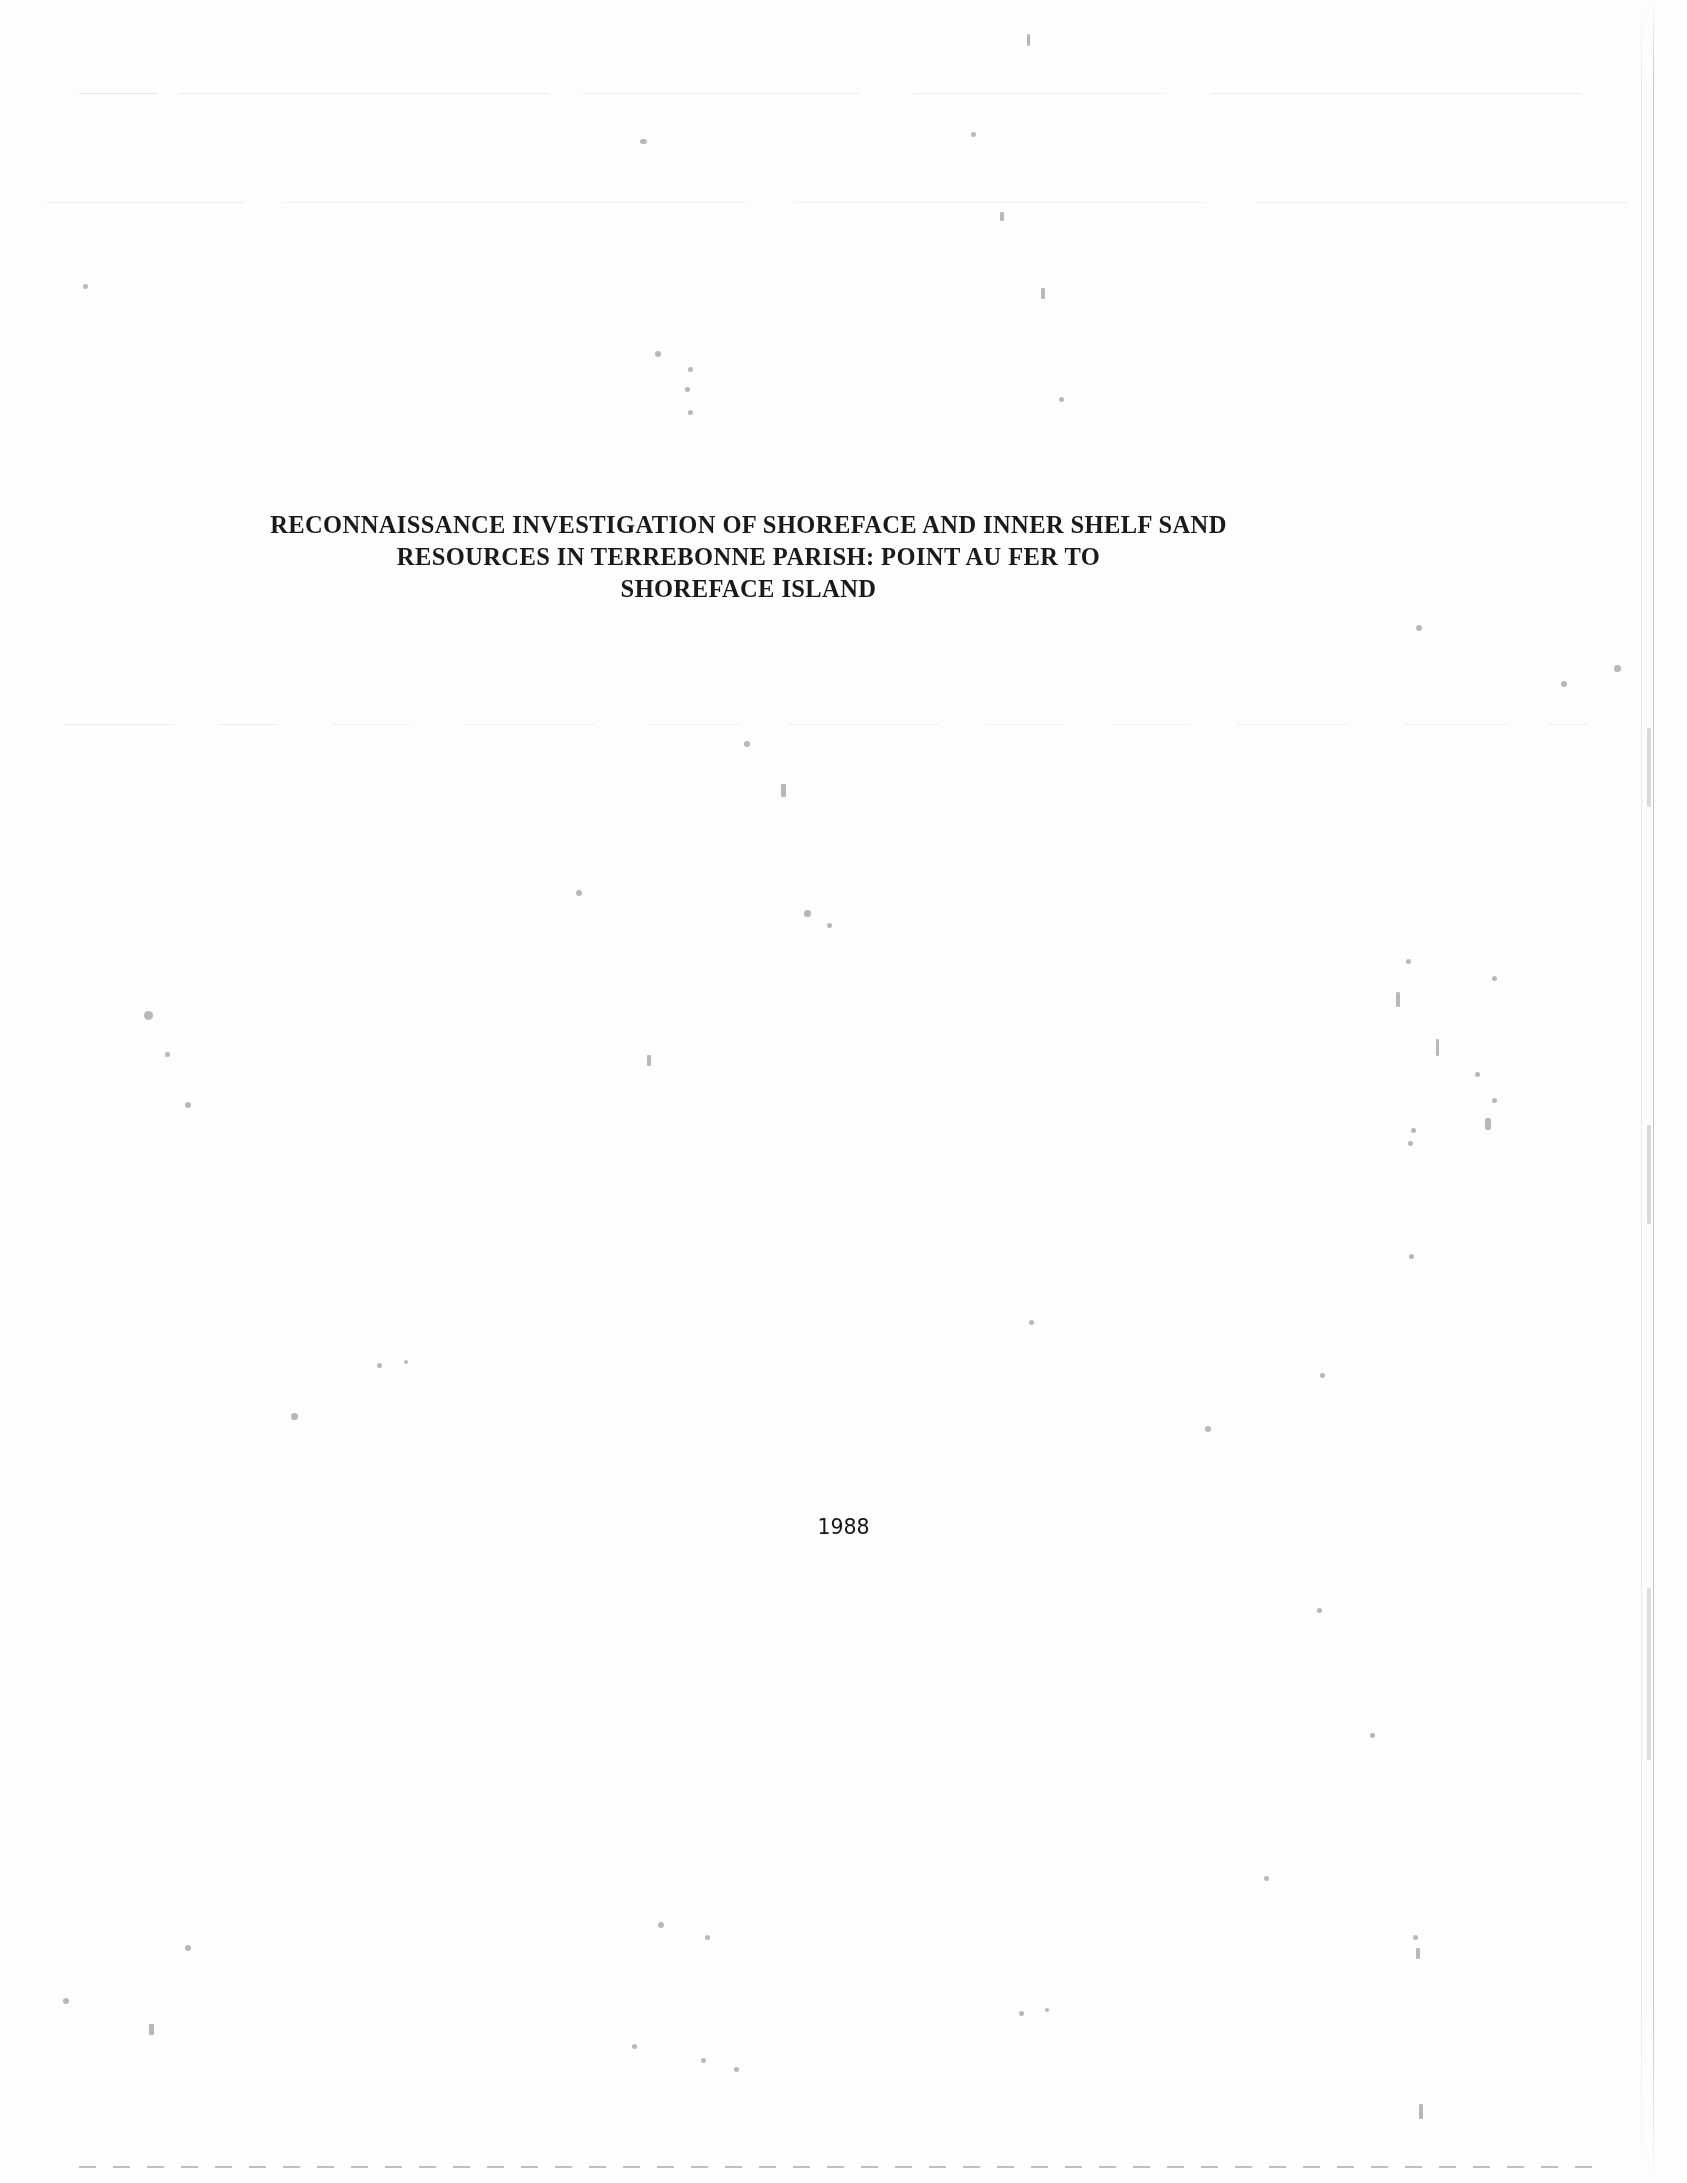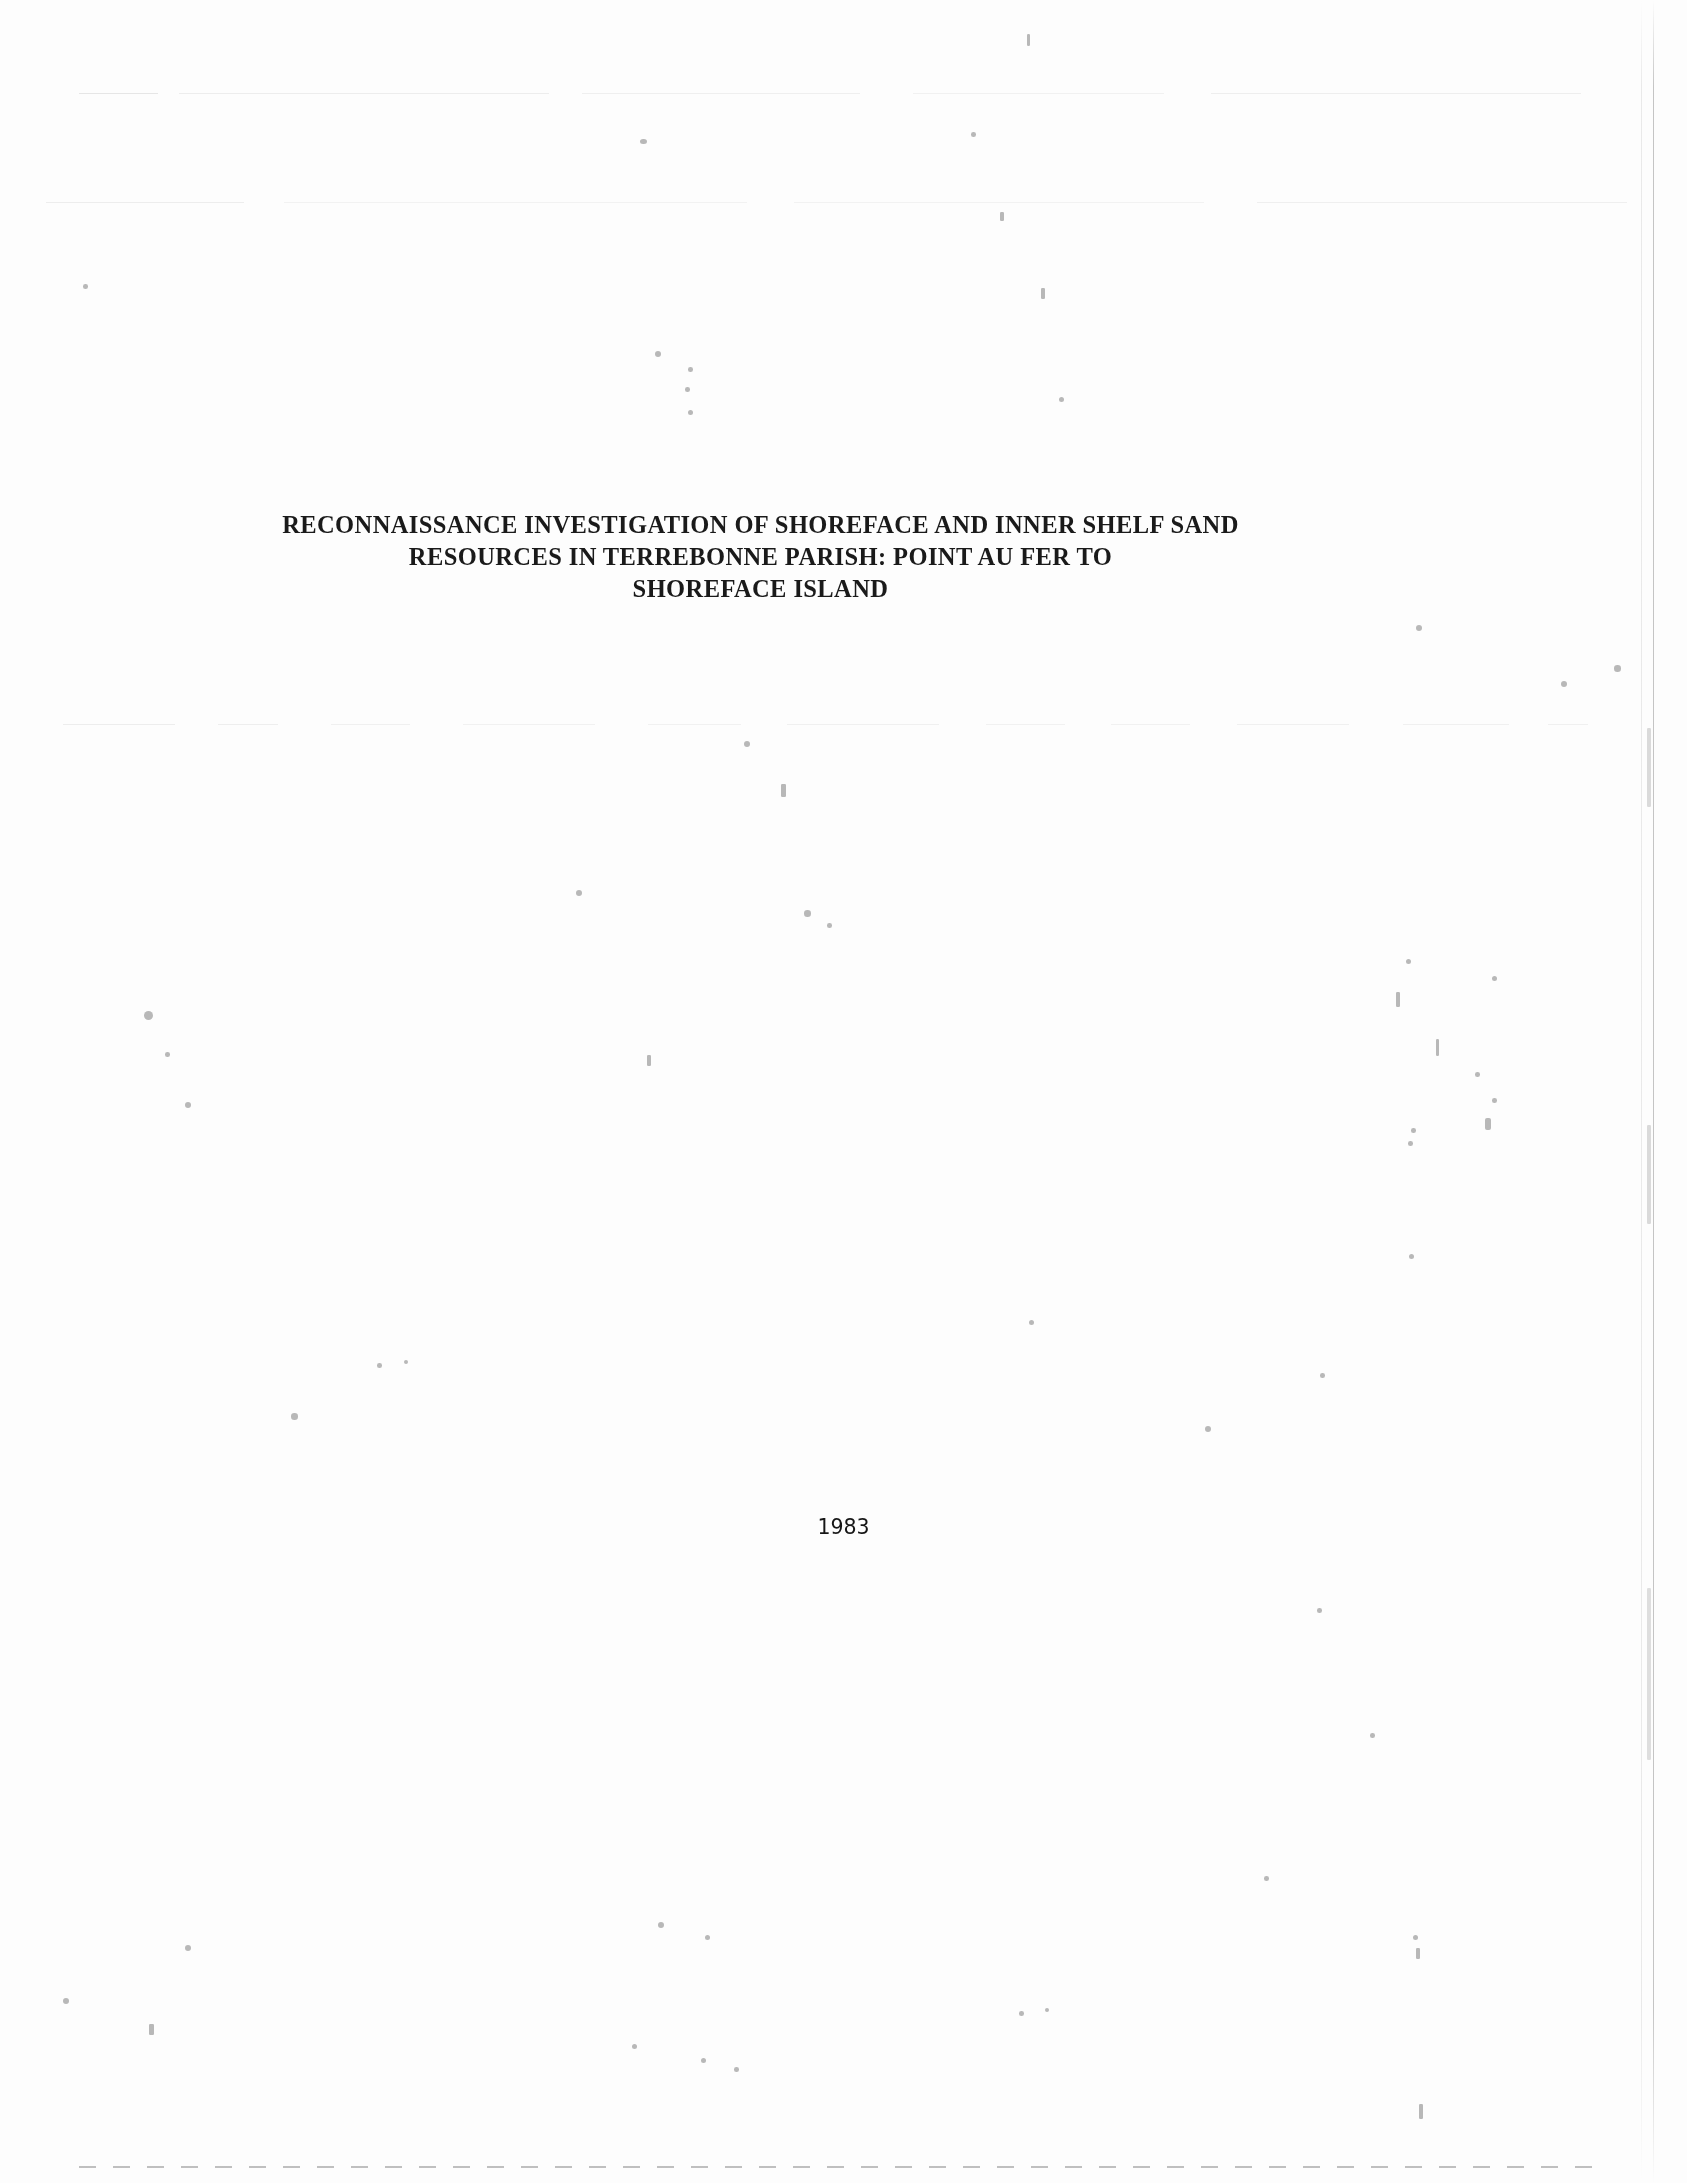--- a/index.html
+++ b/index.html
@@ -27,21 +27,21 @@
   }
   .dash {
     position: absolute;
     background: #c9c9c9;
     height: 1.3px;
   }
 
   
   .title-block {
     position: absolute;
-    left: 16px;
+    left: 4px;
     top: 509px;
     width: 1489px;
     text-align: center;
   }
   .title-line {
     font-family: "Liberation Serif", serif;
     font-size: 24.5px;
     letter-spacing: 0.4px;
     line-height: 32px;
     color: #1a1a1a;
@@ -207,16 +207,16 @@
     <div class="title-line">RECONNAISSANCE INVESTIGATION OF SHOREFACE AND INNER SHELF SAND</div>
     <div class="title-line">RESOURCES IN TERREBONNE PARISH:  POINT AU FER TO</div>
     <div class="title-line">SHOREFACE ISLAND</div>
   </div>
 
 
 
   <div class="imprint">
   </div>
 
-  <div class="year">1983</div>
+  <div class="year">1988</div>
 
 </div>
 
 
 </body></html>

